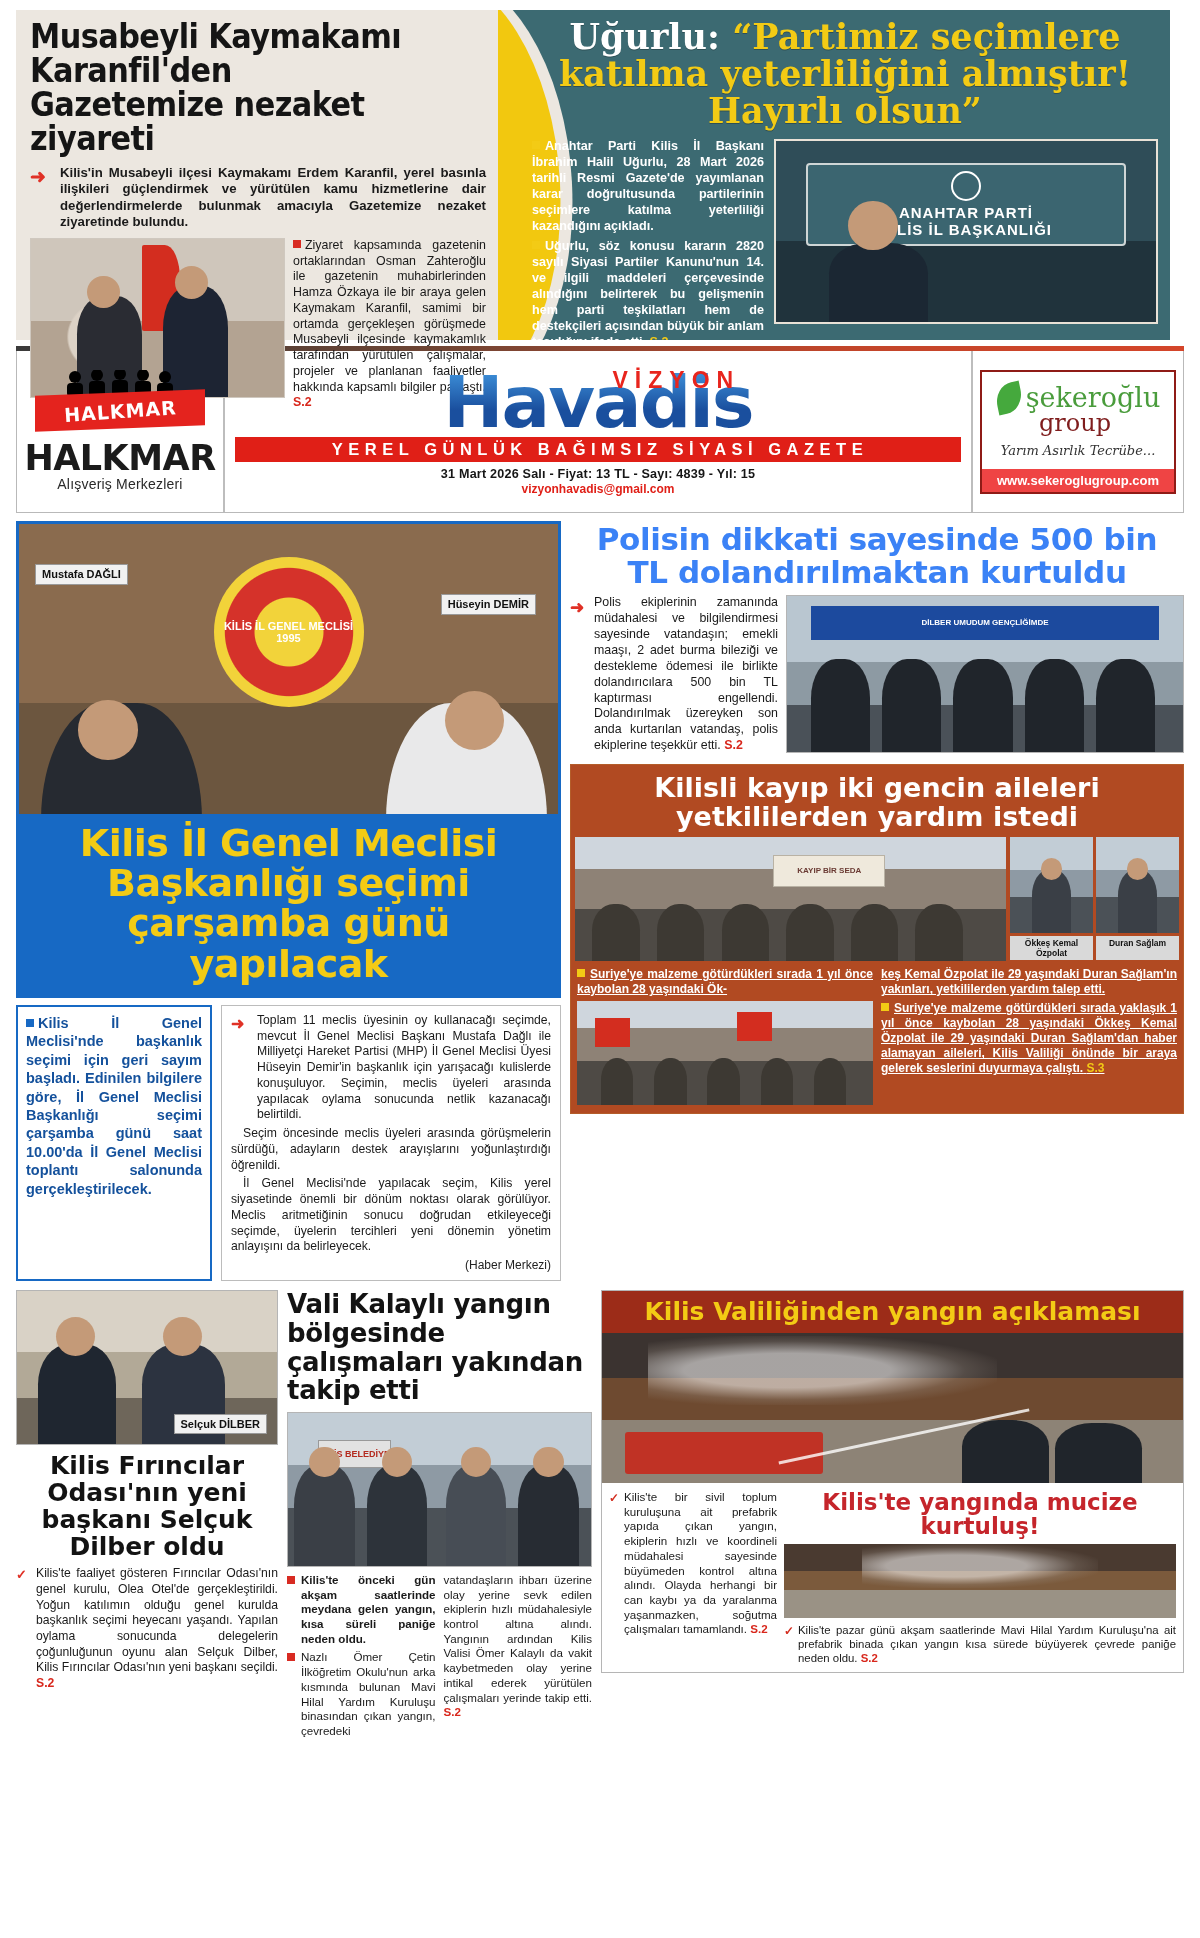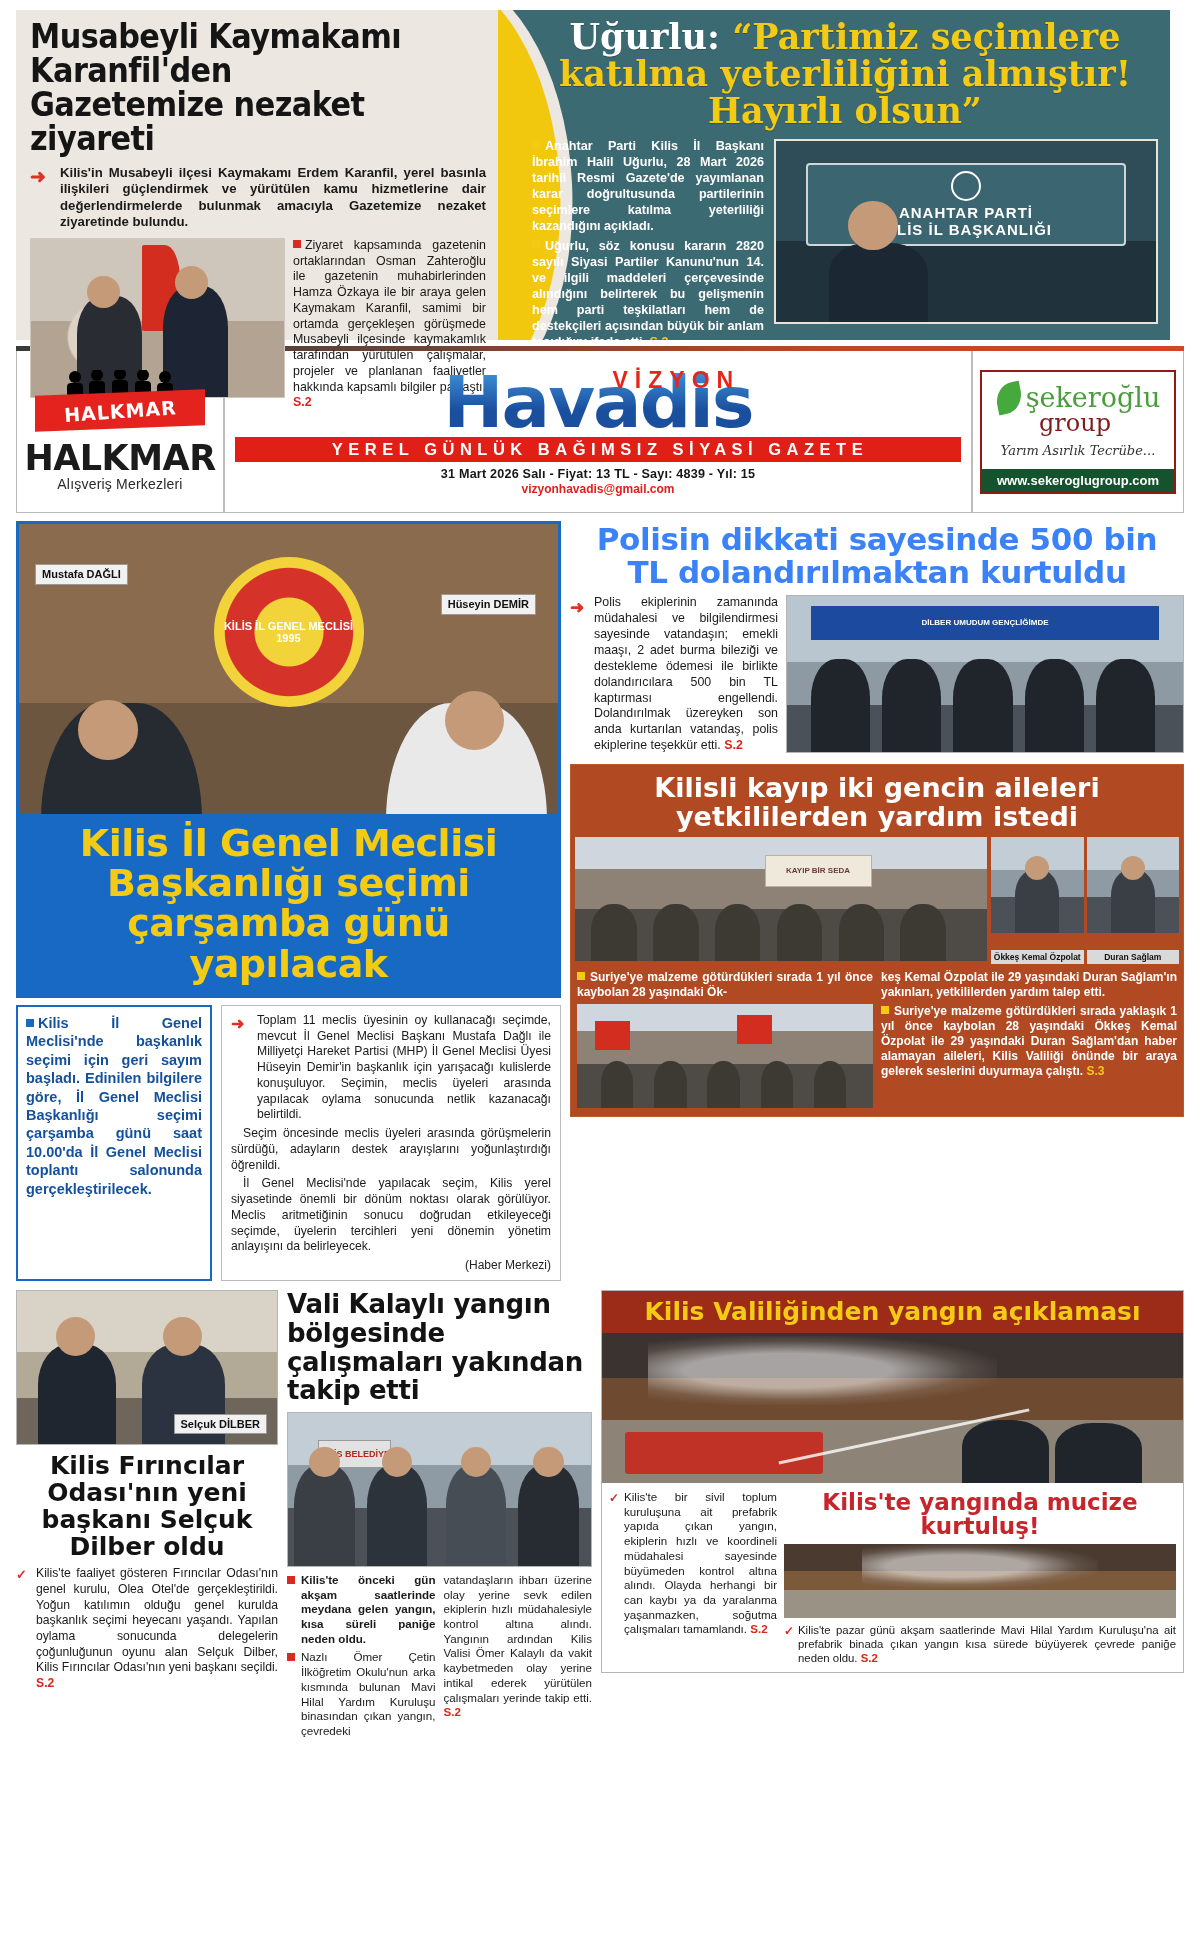--- a/index.html
+++ b/index.html
@@ -112,21 +112,21 @@
   .vz-meta { font-size:12.6px; font-weight:bold; color:#161616; margin-top:5px; letter-spacing:.2px;}
   .vz-mail { font-size:12px; color:#e01f17; font-weight:bold; margin-top:1px;}
 
   .sk-box { border:2px solid #8f1b16; width:196px; height:124px; display:flex; flex-direction:column; }
   .sk-top { flex:1; display:flex; flex-direction:column; align-items:center; justify-content:center; background:#fff; padding:4px;}
   .sk-brand { display:flex; align-items:center; gap:4px; }
   .sk-leaf { width:26px; height:30px; background:#45a93d; border-radius:70% 0 70% 0; transform:rotate(-12deg); }
   .sk-name { font-family:"DejaVu Serif", serif; font-size:27px; color:#4a9c3c; line-height:.95; font-weight:500;}
   .sk-group { font-family:"DejaVu Serif", serif; font-size:24px; color:#7f1d1d; text-align:right; margin-top:-4px; margin-right:6px;}
   .sk-slogan { font-family:"DejaVu Serif", serif; font-style:italic; font-size:13px; color:#333; margin-top:6px;}
-  .sk-url { background:#14532d; color:#fff; text-align:center; font-weight:bold; font-size:13px; padding:4px 0;}
+  .sk-url { background:#ef4444; color:#fff; text-align:center; font-weight:bold; font-size:13px; padding:4px 0;}
 
   
   .mainzone { display:flex; gap:9px; padding:0 16px; margin-top:8px; }
   .mz-left { width:545px; }
   .mz-right { flex:1; }
 
   .lead-photo { position:relative; width:100%; height:477px; border:3px solid #1769c4; overflow:hidden; background:#6a5b4b; }
   .namecard {
     position:absolute; background:#f1f1f1; border:1px solid #999; font-size:11px;
     font-weight:bold; text-align:center; line-height:1.15; padding:3px 6px; color:#111;
@@ -158,26 +158,26 @@
   .rs-text .arrow{position:absolute;left:0;top:2px;color:#e03126;font-size:17px;font-weight:bold;}
   .rs-photo { flex:1; height:158px; border:1px solid #b5b5b5; overflow:hidden; background:#4c4438; position:relative;}
 
   .redbox { margin-top:10px; border:1px solid #b45d2a; background:#b14a22; }
   .redbox-head {
     background:#b14a22; color:#fff; font-family:"DejaVu Sans", sans-serif; font-weight:bold;
     font-size:27px; line-height:1.08; text-align:center; padding:8px 8px 6px;
   }
   .redbox-photos { display:flex; gap:4px; padding:0 4px;border-radius:17px; }
   .rb-main { flex:1; height:124px; overflow:hidden; position:relative; background:#6d5a4a;}
-  .rb-side { width:188px; display:flex; flex-direction:column; gap:17px;}
+  .rb-side { width:169px; display:flex; flex-direction:column; gap:3px;}
   .rb-side-imgs{ display:flex; gap:3px; height:96px;}
   .rb-pic{flex:1;overflow:hidden;position:relative;background:#4f4337;}
   .rb-caps{display:flex;gap:3px;}
   .rb-cap{flex:1;background:#d9d9d9;color:#111;font-size:8.5px;font-weight:bold;text-align:center;padding:2px 1px;}
-  .rb-cols{display:flex;gap:8px;padding:6px 6px 8px;color:#fff;font-size:12px;line-height:1.25;font-weight:bold;}
+  .rb-cols{display:flex;gap:8px;padding:6px 6px 8px;color:#fff;font-size:12px;line-height:1.25;font-weight:bold;text-decoration:underline;}
   .rb-col{flex:1;text-align:justify;}
   .rb-col p{margin-bottom:4px;}
   .rb-photo2{width:100%;height:104px;overflow:hidden;position:relative;background:#5b4f41;margin-top:2px;}
 
   
   .bottom { display:flex; gap:9px; padding:0 16px; margin-top:9px; }
   .b1 { width:262px; }
   .b2 { width:305px; }
   .b3 { flex:1; }
 

